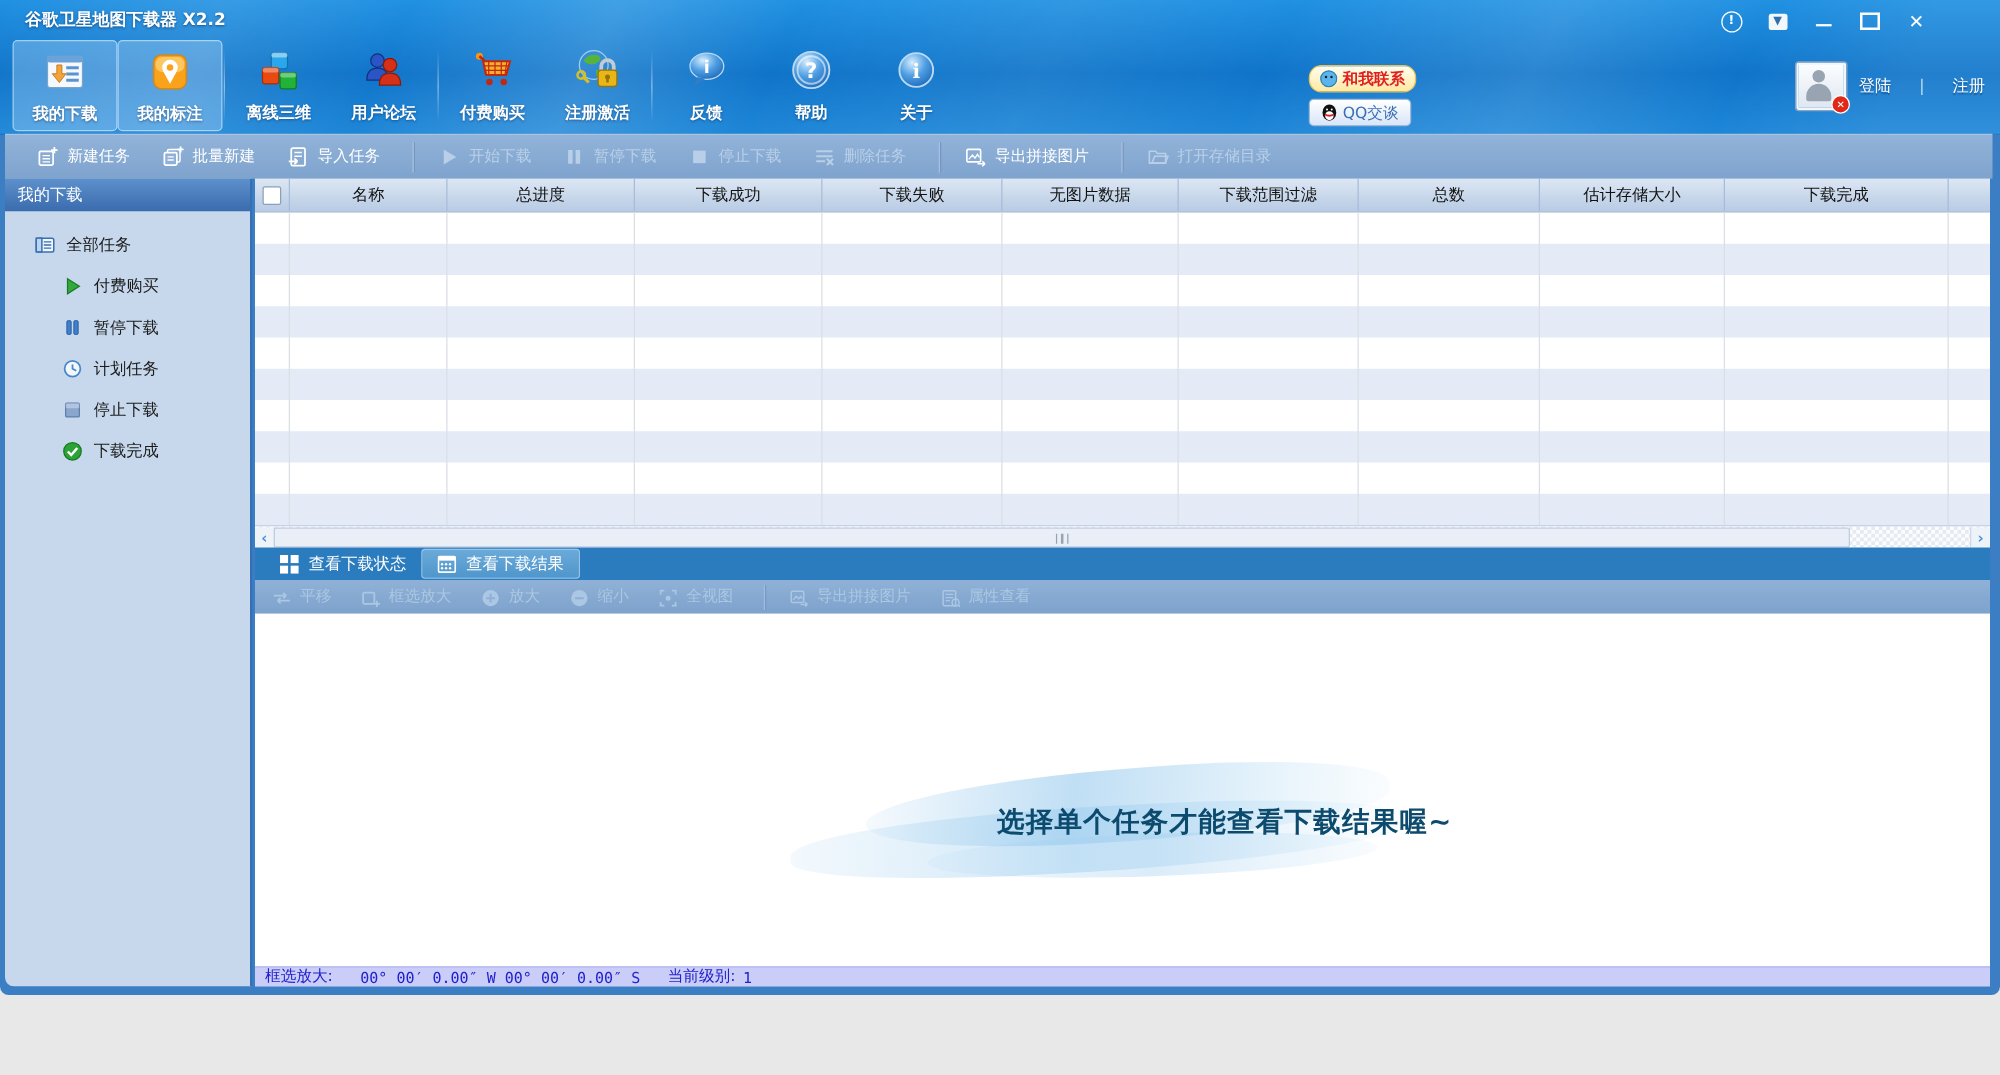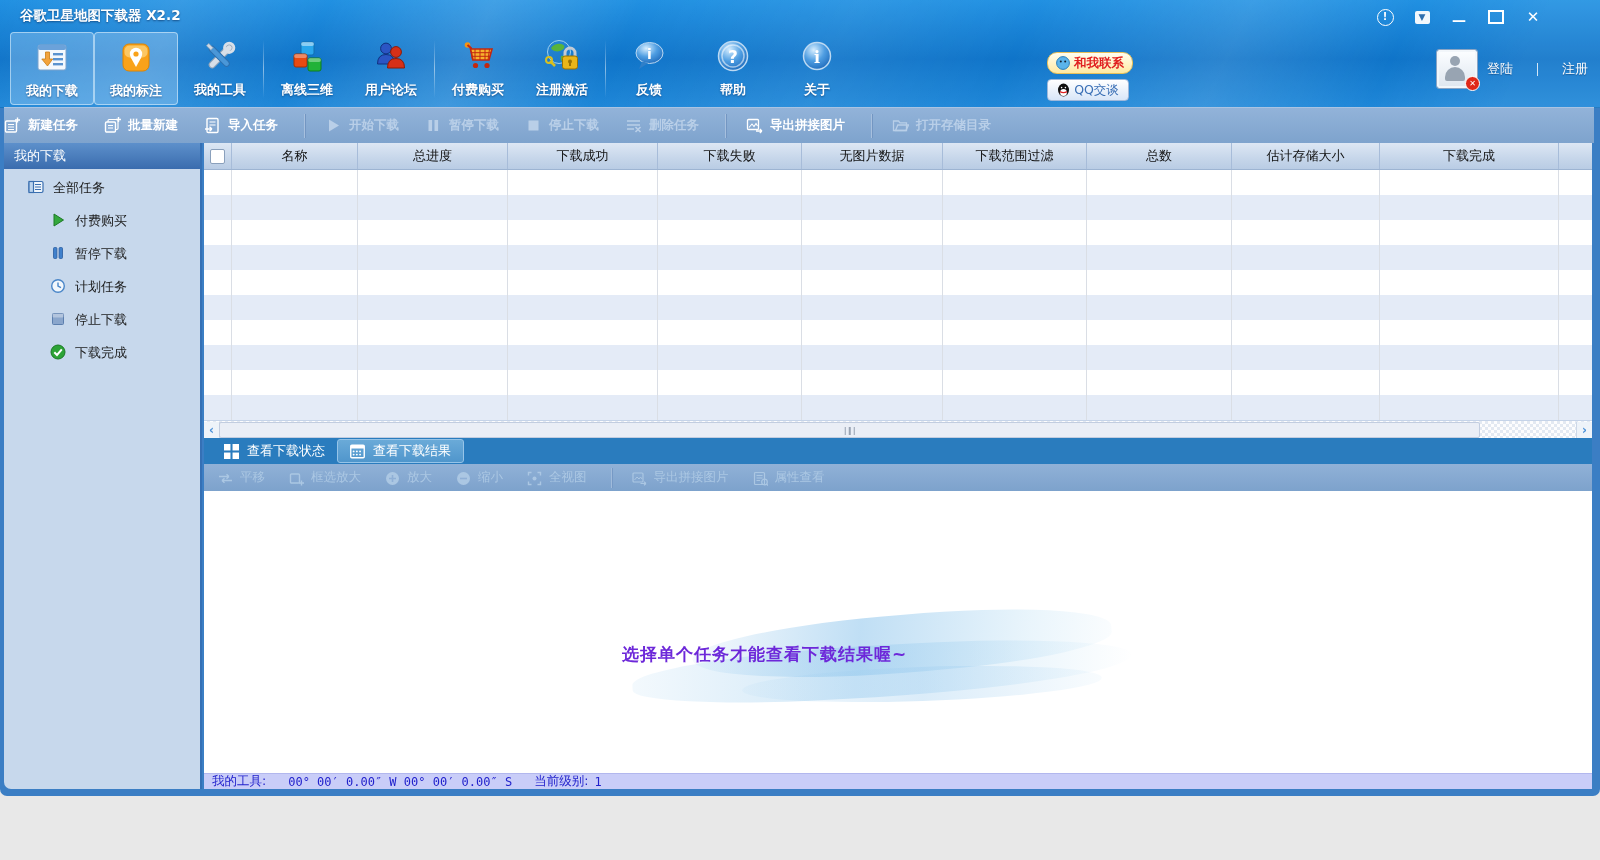--- a/index.html
+++ b/index.html
@@ -48,32 +48,32 @@
   .avatar .head{position:absolute;left:11px;top:4px;width:10px;height:10px;border-radius:50%;background:#98a4b2;}
   .avatar .bodyb{position:absolute;left:6px;top:15px;width:20px;height:14px;border-radius:10px 10px 2px 2px;background:#98a4b2;}
   .avatar .badge{position:absolute;right:-5px;bottom:-5px;width:13px;height:13px;border-radius:50%;background:#e02818;
     color:#fff;font-size:8px;font-weight:bold;display:flex;align-items:center;justify-content:center;border:1px solid #fff;}
   .login-links{color:#fff;font-size:13px;display:flex;align-items:center;gap:24px;text-shadow:0 1px 1px rgba(0,20,60,.4);}
   .login-links .ldiv{width:1px;height:13px;background:rgba(255,255,255,.8);}
   .login-links span{cursor:pointer;}
   
   .action-bar{position:absolute;left:4px;right:6px;top:107px;height:36px;
     background:linear-gradient(180deg,#92b3d9,#7ea3cd);border-top:1px solid #aac4e2;display:flex;align-items:center;
-    padding-left:0;box-sizing:border-box;font-weight:bold;}
+    padding-left:26px;box-sizing:border-box;}
   .act-item{display:flex;align-items:center;gap:7px;font-size:12.5px;color:#fff;margin-right:26px;cursor:pointer;white-space:nowrap;}
   .act-item.disabled{color:#b9cfe8;cursor:default;}
   .act-sep{width:1px;height:24px;background:#a7c0de;box-shadow:1px 0 0 #7396c2;margin:0 20px 0 0;}
   .aicon{width:17px;height:17px;flex:0 0 auto;}
   
   .sidebar{position:absolute;left:4px;top:143px;width:198px;bottom:7px;background:#c7d8ec;
     border-right:2px solid #3570b5;border-bottom-left-radius:7px;box-sizing:border-box;}
   .sidebar-header{height:26px;background:linear-gradient(180deg,#5d90cb,#3a6cae);color:#fff;font-size:13px;
     display:flex;align-items:center;padding-left:10px;}
   .tree{padding-top:10px;}
-  .tree-item{height:33px;display:flex;align-items:flex-start;gap:9px;font-size:13px;color:#1a1a1a;cursor:pointer;}
+  .tree-item{height:33px;display:flex;align-items:center;gap:9px;font-size:13px;color:#1a1a1a;cursor:pointer;}
   .tree-item.lvl0{padding-left:24px;}
   .tree-item.lvl1{padding-left:46px;}
   .ticon{width:16px;height:16px;flex:0 0 auto;}
   
   .main{position:absolute;left:204px;right:8px;top:143px;bottom:7px;background:#fff;}
   .thead{position:absolute;left:0;top:0;right:0;height:27px;display:flex;
     background:linear-gradient(180deg,#dde7f4 0%,#c6d6ea 60%,#b9cce4 100%);border-bottom:1px solid #9db4d2;box-sizing:border-box;}
   .cell{flex:0 0 auto;display:flex;align-items:center;justify-content:center;font-size:13px;color:#111;box-sizing:border-box;}
   .thead .cell{border-right:1px solid #a7bcd9;}
   .trow .cell{border-right:1px solid #dadee5;height:25px;}
@@ -111,22 +111,22 @@
   .canvas{position:absolute;left:0;right:0;top:348px;bottom:16px;background:#fff;overflow:hidden;}
   .wm{position:absolute;left:418px;top:112px;width:540px;height:105px;}
   .wm-b1{position:absolute;left:70px;top:12px;width:420px;height:58px;border-radius:48% 52% 42% 58%;
     background:linear-gradient(100deg,rgba(150,200,236,.08),rgba(140,196,236,.55) 40%,rgba(170,215,242,.25) 80%,rgba(170,215,242,.05));
     transform:rotate(-5deg);}
   .wm-b2{position:absolute;left:10px;top:42px;width:500px;height:52px;border-radius:55% 45% 60% 40%;
     background:linear-gradient(95deg,rgba(160,208,240,.12),rgba(150,202,238,.45) 45%,rgba(180,220,244,.18) 85%,rgba(180,220,244,0));
     transform:rotate(-3deg);}
   .wm-b3{position:absolute;left:120px;top:64px;width:360px;height:34px;border-radius:50%;
     background:linear-gradient(92deg,rgba(165,210,240,.10),rgba(160,206,240,.38) 50%,rgba(190,224,246,.10));transform:rotate(-2deg);}
-  .wm-text{position:absolute;left:0;top:40px;width:100%;text-align:left;font-size:17px;font-weight:600;
-    color:#6d28d9;letter-spacing:1px;}
+  .wm-text{position:absolute;left:0;top:40px;width:100%;text-align:right;font-size:22px;font-weight:600;
+    color:#0c4a6e;letter-spacing:1px;}
   
   .statusbar{position:absolute;left:0;right:0;bottom:0;height:16px;background:#c9cdf8;border-top:1px solid #b2b7ee;
     display:flex;align-items:center;font-size:12.5px;color:#2222cc;padding-left:8px;box-sizing:border-box;}
   .statusbar .mono{font-family:"DejaVu Sans Mono",monospace;font-size:12px;}
   .statusbar .sp{width:22px;}
   svg{display:block;}
 </style>
 </head>
 <body>
 
@@ -169,35 +169,20 @@
           <svg width="40" height="40" viewBox="0 0 40 40">
             <rect x="7" y="6" width="26" height="27" rx="6" fill="#f9a21a" stroke="#e08400"></rect>
             <rect x="8.5" y="7.5" width="23" height="12" rx="5" fill="rgba(255,230,160,.55)"></rect>
             <path d="M20 29 L14.5 19 H25.5 Z" fill="#fff"></path>
             <circle cx="20" cy="16" r="6.2" fill="#fff"></circle>
             <circle cx="20" cy="16" r="2.6" fill="#f9a21a"></circle>
           </svg>
         </span>
         <span class="blabel">我的标注</span>
       </div>
-      <div class="big-btn">
-        <span class="bicon">
-          <svg width="40" height="40" viewBox="0 0 40 40">
-            <g transform="rotate(45 20 20)">
-              <rect x="17" y="4" width="6" height="30" rx="3" fill="#d8dfe8" stroke="#9aa8ba"></rect>
-              <circle cx="20" cy="7" r="4.6" fill="none" stroke="#d8dfe8" stroke-width="3"></circle>
-            </g>
-            <g transform="rotate(-45 20 20)">
-              <rect x="17.2" y="6" width="5.6" height="26" rx="2.8" fill="#4a97d8" stroke="#2c6fae"></rect>
-              <rect x="18.4" y="2.5" width="3.2" height="6" fill="#cfd9e4" stroke="#9aa8ba" stroke-width=".7"></rect>
-            </g>
-          </svg>
-        </span>
-        <span class="blabel">我的工具</span>
-      </div>
       <div class="tb-sep"></div>
       <div class="big-btn">
         <span class="bicon">
           <svg width="40" height="40" viewBox="0 0 40 40">
             <rect x="14" y="5" width="13" height="13" rx="2" fill="#2aa7ec" stroke="#1070b0"></rect>
             <rect x="14" y="5" width="13" height="4" rx="2" fill="rgba(255,255,255,.45)"></rect>
             <rect x="7" y="17" width="13" height="13" rx="2" fill="#e84a12" stroke="#a83000"></rect>
             <rect x="7" y="17" width="13" height="4" rx="2" fill="rgba(255,255,255,.35)"></rect>
             <rect x="21" y="21" width="13" height="13" rx="2" fill="#22b238" stroke="#0f7c20"></rect>
             <rect x="21" y="21" width="13" height="4" rx="2" fill="rgba(255,255,255,.35)"></rect>
@@ -685,21 +670,21 @@
     <div class="canvas">
       <div class="wm">
         <div class="wm-b1"></div>
         <div class="wm-b2"></div>
         <div class="wm-b3"></div>
         <div class="wm-text">选择单个任务才能查看下载结果喔~</div>
       </div>
     </div>
 
     <div class="statusbar">
-      <span>我的工具:</span>
+      <span>框选放大:</span>
       <span class="sp"></span>
       <span class="mono">00° 00′  0.00″ W 00° 00′  0.00″ S</span>
       <span class="sp"></span>
       <span>当前级别:</span>
       <span style="width:6px"></span>
       <span class="mono">1</span>
     </div>
   </div>
 
 </div>

